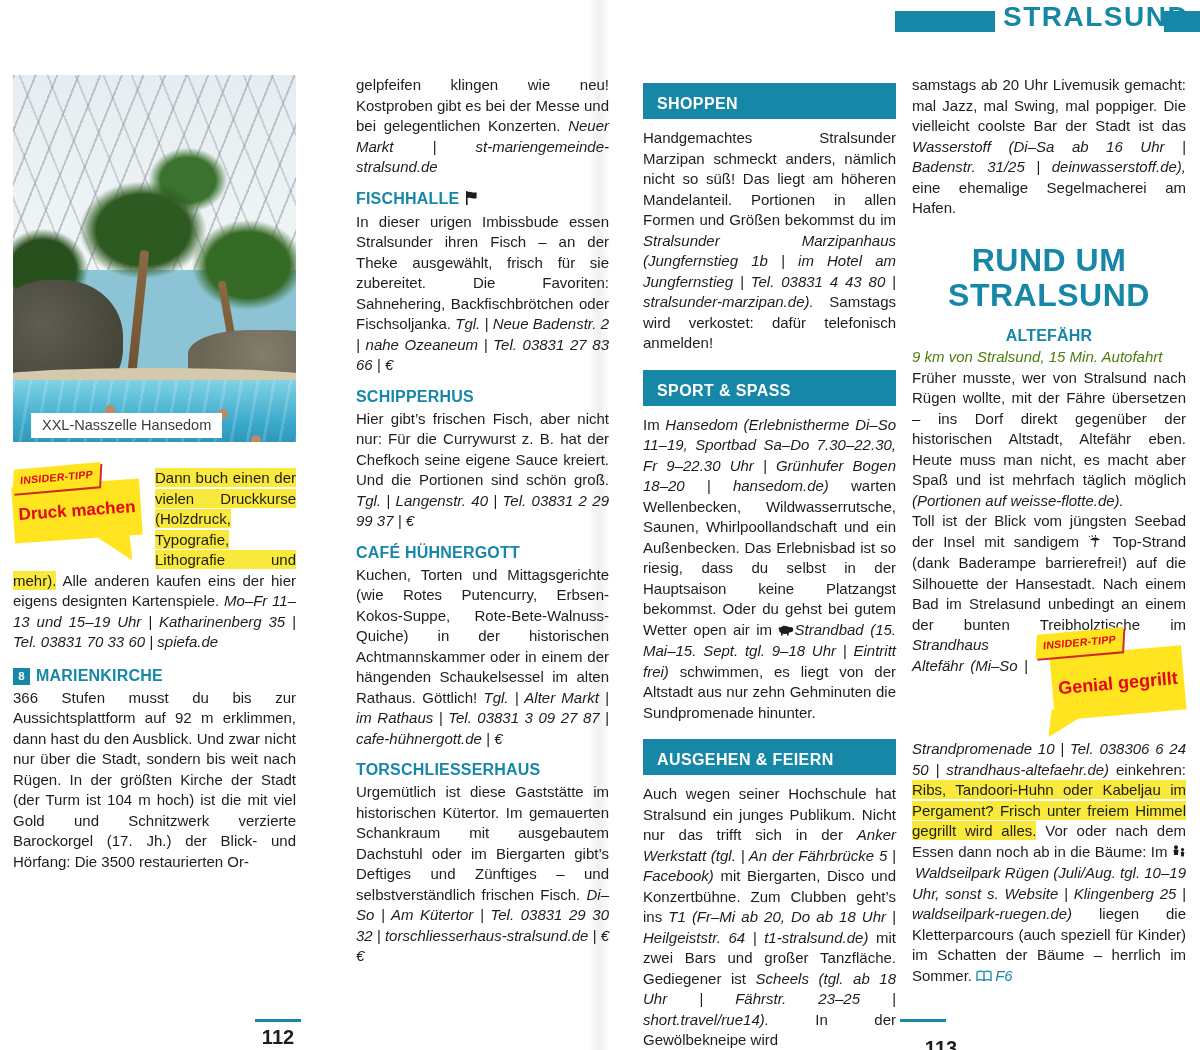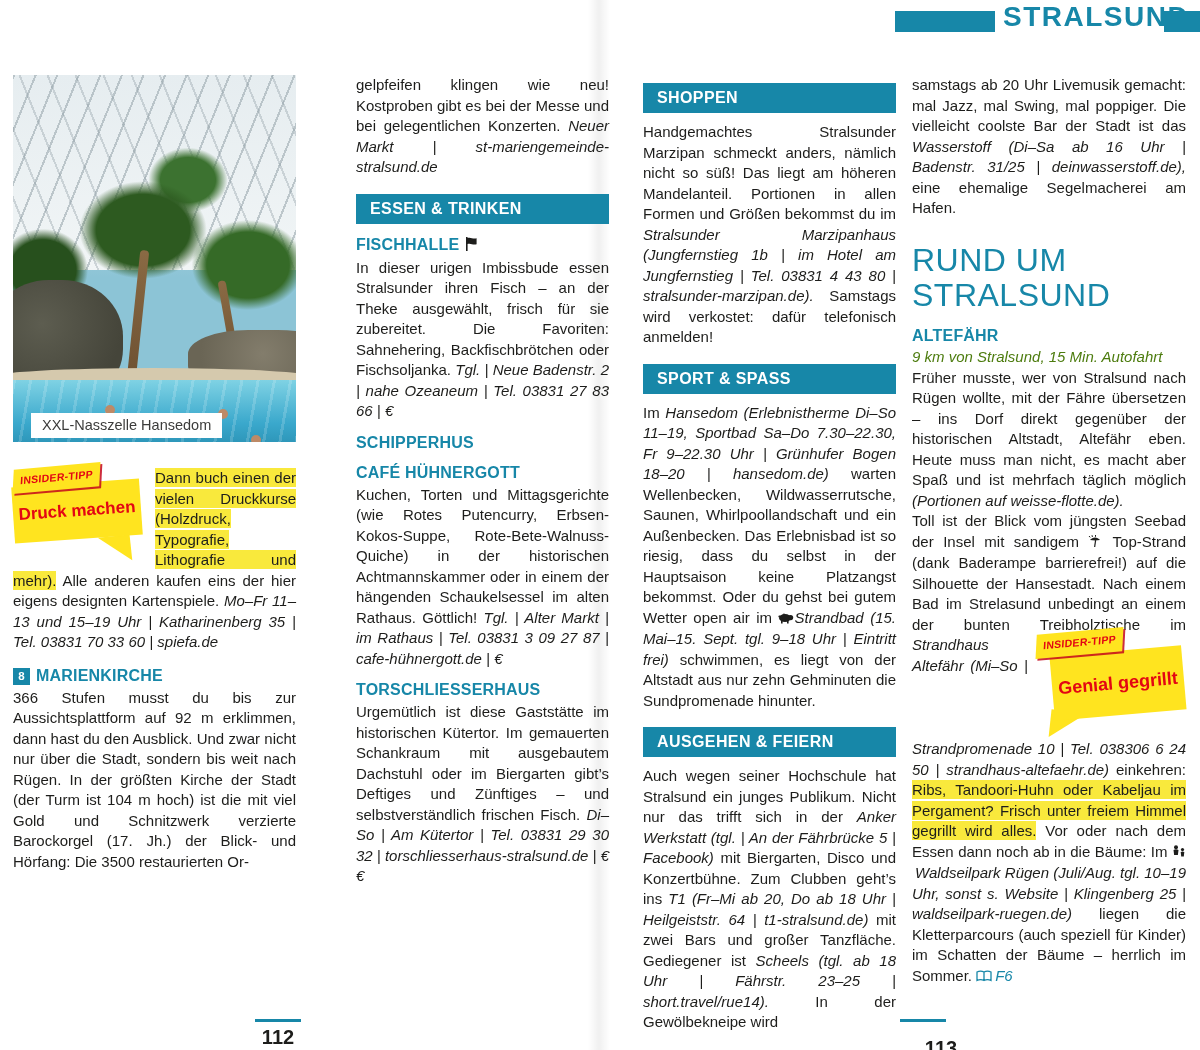--- a/index.html
+++ b/index.html
@@ -23,25 +23,25 @@
   
   .col{position:absolute;top:75px;}
   #col1{left:13px;width:283px;}
   #col2{left:313px;width:253px;margin-left:43px;}
   #col3{left:643px;width:253px;}
   #col4{left:912px;width:274px;}
   .b{font-size:15px;line-height:20.5px;text-align:justify;margin:0;hyphens:auto;}
   .it{font-style:italic;}
   .hl{background:var(--hl);box-decoration-break:clone;-webkit-box-decoration-break:clone;padding:1px 0;}
   .secbar{background:var(--accent);color:#fff;font-weight:bold;font-size:16px;letter-spacing:.4px;
-          padding:6px 0 6px 14px;margin:16px 0 9px;}
+          padding:12px 0 6px 14px;margin:16px 0 9px;}
   .secbar.first{margin-top:8px;}
   .sub{color:var(--accent);font-weight:bold;font-size:16px;letter-spacing:.2px;margin:12px 0 3px;}
-  .bigh{color:var(--accent);font-weight:normal;font-size:32px;line-height:35px;letter-spacing:.5px;
-        margin:24px 0 14px;}
+  .bigh{color:var(--accent);font-weight:bold;font-size:32px;line-height:35px;letter-spacing:.5px;
+        margin:24px 0 14px;text-align:center;}
   .graysub{color:#4d7c0f;font-style:italic;font-size:15px;margin:0 0 3px;}
   .numbadge{display:inline-block;width:17px;height:17px;background:var(--accent);color:#fff;
             font-size:11.5px;font-weight:bold;text-align:center;line-height:17px;vertical-align:1px;
             margin-right:6px;}
   
   #photo{position:relative;width:283px;height:367px;overflow:hidden;
          background:linear-gradient(#e9eff2 0%,#dfe9ec 32%,#a9cfdc 42%,#8cc4d6 55%);}
   .ph-roof{position:absolute;left:0;top:0;right:0;height:195px;
     background:
       repeating-linear-gradient(112deg,rgba(140,155,162,.50) 0 2px,rgba(0,0,0,0) 2px 20px),
@@ -151,31 +151,31 @@
 
     <div class="sub" style="clear:both;margin-top:14px;">
       <span class="numbadge">8</span><span>MARIENKIRCHE</span>
     </div>
     <p class="b">366 Stufen musst du bis zur Aussichtsplattform auf 92 m erklimmen, dann hast du den Ausblick. Und zwar nicht nur über die Stadt, sondern bis weit nach Rügen. In der größten Kirche der Stadt (der Turm ist 104 m hoch) ist die mit viel Gold und Schnitzwerk verzierte Barockorgel (17. Jh.) der Blick- und Hörfang: Die 3500 restaurierten Or-</p>
   </div>
 
   <div class="col" id="col2">
     <p class="b"><span>gelpfeifen klingen wie neu! Kostproben gibt es bei der Messe und bei gelegentlichen Konzerten. </span><span class="it">Neuer Markt | st-mariengemeinde-stralsund.de</span></p>
 
-    <div class="secbar">ESSEN &amp; TRINKEN</div>
 
     <div class="sub">
       <span>FISCHHALLE</span>
       <span class="icn"><svg width="13" height="14" viewBox="0 0 13 14">
             <path fill="#1d1d1b" d="M2 0h1.6v14H2zM3.6 1c3-1.2 5.4 1.4 9 .2v6c-3.6 1.2-6-1.4-9-.2z"></path>
           </svg></span>
     </div>
     <p class="b"><span>In dieser urigen Imbissbude essen Stralsunder ihren Fisch – an der Theke ausgewählt, frisch für sie zubereitet. Die Favoriten: Sahnehering, Backfischbrötchen oder Fischsoljanka. </span><span class="it">Tgl. | Neue Badenstr. 2 | nahe Ozeaneum | Tel. 03831 27 83 66 | €</span></p>
 
     <div class="sub">SCHIPPERHUS</div>
+    <p class="b"><span>Hier gibt’s frischen Fisch, aber nicht nur: Für die Currywurst z. B. hat der Chefkoch seine eigene Sauce kreiert. Und die Portionen sind schön groß. </span><span class="it">Tgl. | Langenstr. 40 | Tel. 03831 2 29 99 37 | €</span></p>
 
     <div class="sub">CAFÉ HÜHNERGOTT</div>
     <p class="b"><span>Kuchen, Torten und Mittagsgerichte (wie Rotes Putencurry, Erbsen-Kokos-Suppe, Rote-Bete-Walnuss-Quiche) in der historischen Achtmannskammer oder in einem der hängenden Schaukelsessel im alten Rathaus. Göttlich! </span><span class="it">Tgl. | Alter Markt | im Rathaus | Tel. 03831 3 09 27 87 | cafe-hühnergott.de | €</span></p>
 
     <div class="sub">TORSCHLIESSERHAUS</div>
     <p class="b"><span>Urgemütlich ist diese Gaststätte im historischen Kütertor. Im gemauerten Schankraum mit ausgebautem Dachstuhl oder im Biergarten gibt’s Deftiges und Zünftiges – und selbstverständlich frischen Fisch. </span><span class="it">Di–So | Am Kütertor | Tel. 03831 29 30 32 | torschliesserhaus-stralsund.de | €€</span></p>
   </div>
 
   <div class="col" id="col3">
     <div class="secbar first">SHOPPEN</div>
@@ -195,21 +195,21 @@
 
     <div class="secbar">AUSGEHEN &amp; FEIERN</div>
     <p class="b"><span>Auch wegen seiner Hochschule hat Stralsund ein junges Publikum. Nicht nur das trifft sich in der </span><span class="it">Anker Werkstatt (tgl. | An der Fährbrücke 5 | Facebook)</span><span> mit Biergarten, Disco und Konzertbühne. Zum Clubben geht’s ins </span><span class="it">T1 (Fr–Mi ab 20, Do ab 18 Uhr | Heilgeiststr. 64 | t1-stralsund.de)</span><span> mit zwei Bars und großer Tanzfläche. Gediegener ist </span><span class="it">Scheels (tgl. ab 18 Uhr | Fährstr. 23–25 | short.travel/rue14).</span><span> In der Gewölbekneipe wird</span></p>
   </div>
 
   <div class="col" id="col4">
     <p class="b"><span>samstags ab 20 Uhr Livemusik gemacht: mal Jazz, mal Swing, mal poppiger. Die vielleicht coolste Bar der Stadt ist das </span><span class="it">Wasserstoff (Di–Sa ab 16 Uhr | Badenstr. 31/25 | deinwasserstoff.de),</span><span> eine ehemalige Segelmacherei am Hafen.</span></p>
 
     <div class="bigh">RUND UM STRALSUND</div>
 
-    <div class="sub" style="margin-top:4px;">ALTEFÄHR</div>
+    <div class="sub" style="margin-top:4px;text-align:center;">ALTEFÄHR</div>
     <div class="graysub">9 km von Stralsund, 15 Min. Autofahrt</div>
 
     <p class="b"><span>Früher musste, wer von Stralsund nach Rügen wollte, mit der Fähre übersetzen – ins Dorf direkt gegenüber der historischen Altstadt, Altefähr eben. Heute muss man nicht, es macht aber Spaß und ist mehrfach täglich möglich </span><span class="it">(Portionen auf weisse-flotte.de).</span></p>
 
     <p class="b"><span>Toll ist der Blick vom jüngsten Seebad der Insel mit sandigem </span><span class="icn"><svg width="15" height="13" viewBox="0 0 15 13">
             <g fill="#1d1d1b">
               <path d="M2 5c2.5-3.5 7.5-3.5 10 0l-5 .4z"></path>
               <rect x="6.6" y="5" width="1.2" height="7" transform="rotate(8 7 8)"></rect>
               <path d="M1 1l1.2 1.4M4 .2l.4 1.8M7.5 0v1.8" stroke="#1d1d1b" stroke-width="1"></path>
             </g>

